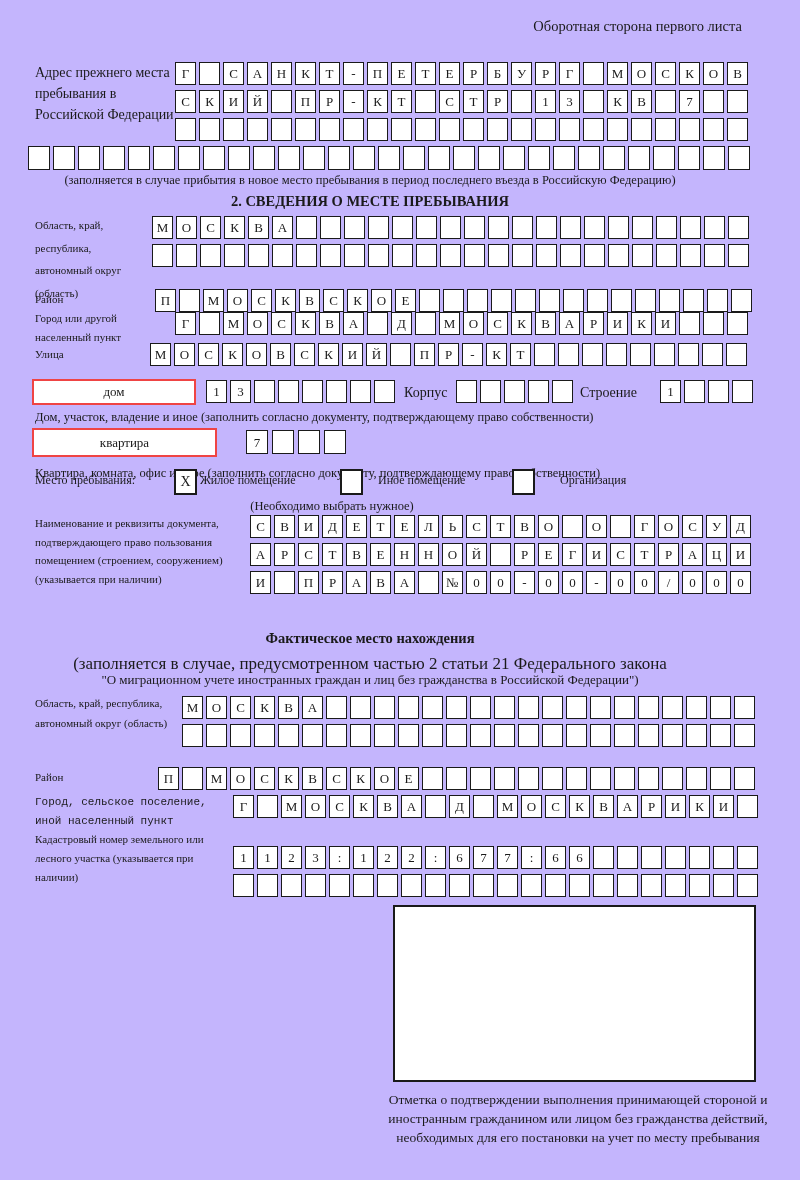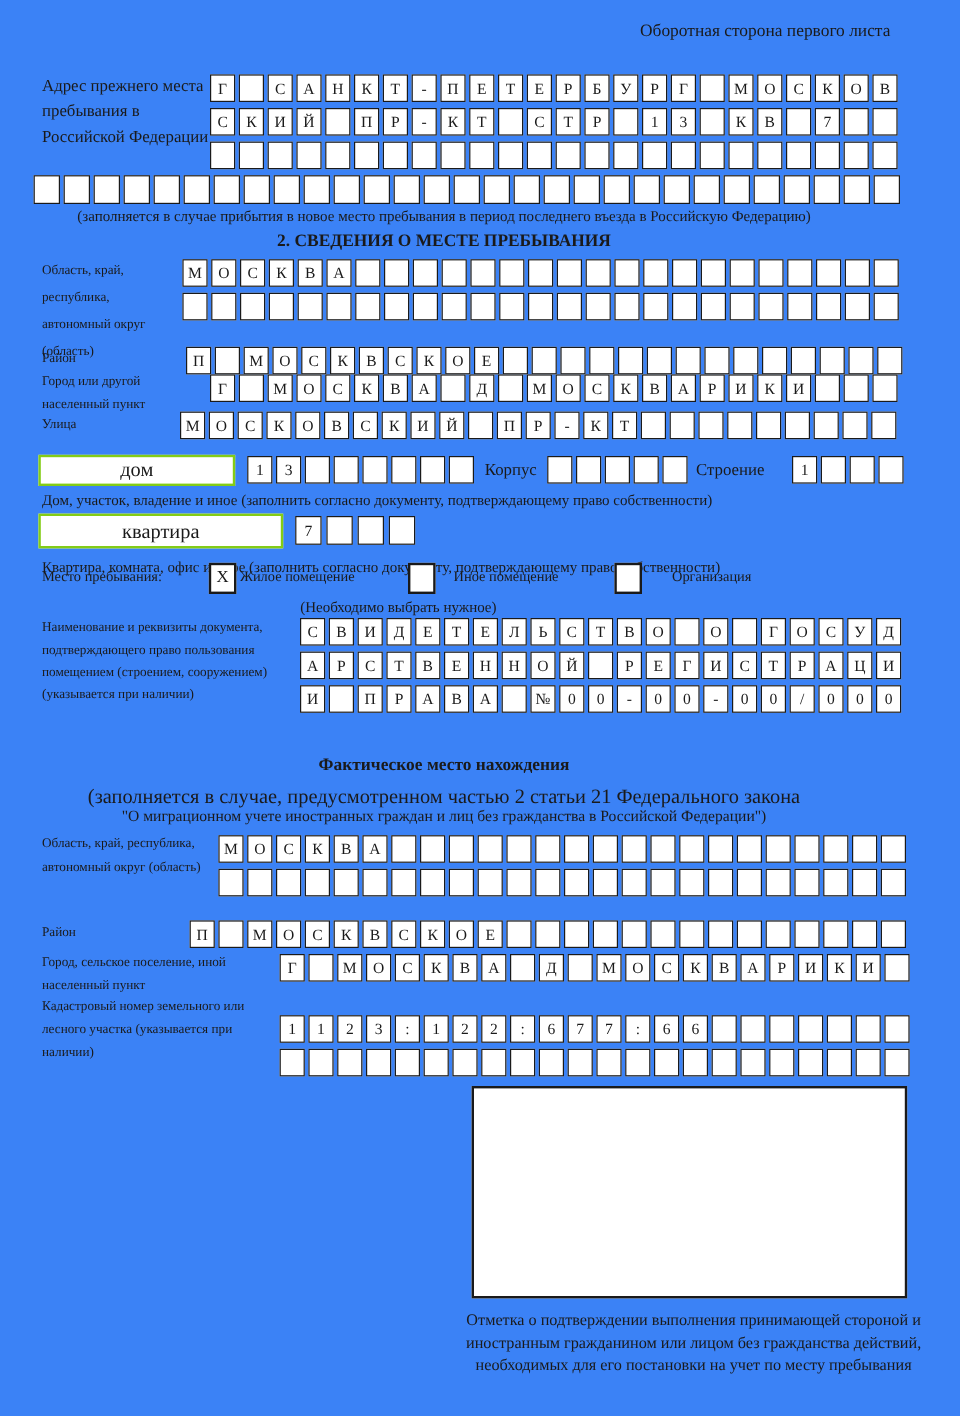--- a/index.html
+++ b/index.html
@@ -1,39 +1,39 @@
 <!DOCTYPE html>
 <html><head>
 <meta charset="utf-8">
 <style>
   * { margin:0; padding:0; box-sizing:border-box; }
   html,body { background:#888; }
   .page {
     position:relative; width:800px; height:1180px; margin:0 auto;
-    background:#3b82f6; color:#1a1a1a;
+    background:#c4b5fd; color:#1a1a1a;
     font-family:"Liberation Serif", "DejaVu Serif", serif;
     overflow:hidden;
   }
   .hdr { position:absolute; top:18px; right:58px; font-size:14.5px; }
   .lbl { position:absolute; font-size:11px; line-height:19px; }
   .row { position:absolute; display:flex; }
   .cell {
     flex:none; width:21px; height:23px; margin-right:3px;
     border:1.5px solid #1a1a1a; background:#fff;
     display:inline-flex; align-items:center; justify-content:center;
     font-size:13px; line-height:1;
   }
   .row.lg .cell { width:22px; height:24px; }
   .row.sp .cell { margin-right:4px; }
   .center { position:absolute; left:0; width:740px; text-align:center; }
   .note { font-size:12.5px; }
   .title { font-weight:bold; font-size:14.5px; }
   .field-box {
-    position:absolute; border:2px solid #84cc16; background:#fff;
-    display:flex; align-items:center; justify-content:center; font-size:17px;
+    position:absolute; border:2px solid #ef4444; background:#fff;
+    display:flex; align-items:center; justify-content:center; font-size:13px;
   }
   .opt-box {
     position:absolute; width:23px; height:26px; border:2px solid #1a1a1a; background:#fff;
     display:flex; align-items:center; justify-content:center; font-size:14px;
   }
   .opt-lbl { position:absolute; font-size:12px; }
   .stamp {
     position:absolute; left:393px; top:905px; width:363px; height:177px;
     border:2px solid #1a1a1a; background:#fff;
   }
@@ -326,21 +326,21 @@
     </div>
   <div class="lbl" style="left:580px; top:383px; font-size:14px;text-align:right;">Строение</div>
   <div class="row" style="left:660px; top:380px;">
       <span class="cell">1</span>
       <span class="cell"></span>
       <span class="cell"></span>
       <span class="cell"></span>
     </div>
   <div class="lbl note" style="left:35px; top:408px; width:760px;">Дом, участок, владение и иное (заполнить согласно документу, подтверждающему право собственности)</div>
 
-  <div class="field-box" style="left:32px; top:428px; width:204px; height:29px;">квартира</div>
+  <div class="field-box" style="left:32px; top:428px; width:185px; height:29px;">квартира</div>
   <div class="row lg sp" style="left:246px; top:430px;">
       <span class="cell">7</span>
       <span class="cell"></span>
       <span class="cell"></span>
       <span class="cell"></span>
     </div>
   <div class="lbl note" style="left:35px; top:464px; width:760px;">Квартира, комната, офис и иное (заполнить согласно документу, подтверждающему право собственности)</div>
 
   <div class="opt-lbl" style="left:35px; top:473px;">Место пребывания:</div>
   <div class="opt-box" style="left:174px; top:469px;">
@@ -508,21 +508,21 @@
       <span class="cell"></span>
       <span class="cell"></span>
       <span class="cell"></span>
       <span class="cell"></span>
       <span class="cell"></span>
       <span class="cell"></span>
       <span class="cell"></span>
       <span class="cell"></span>
     </div>
 
-  <div class="lbl" style="left:35px; top:793px; width:195px; line-height:19px;">Город, сельское поселение, иной населенный пункт</div>
+  <div class="lbl" style="left:35px; top:793px; width:195px; line-height:19px;font-family:Liberation Mono, monospace;">Город, сельское поселение, иной населенный пункт</div>
   <div class="row" style="left:233px; top:795px;">
       <span class="cell">Г</span>
       <span class="cell"></span>
       <span class="cell">М</span>
       <span class="cell">О</span>
       <span class="cell">С</span>
       <span class="cell">К</span>
       <span class="cell">В</span>
       <span class="cell">А</span>
       <span class="cell"></span>

